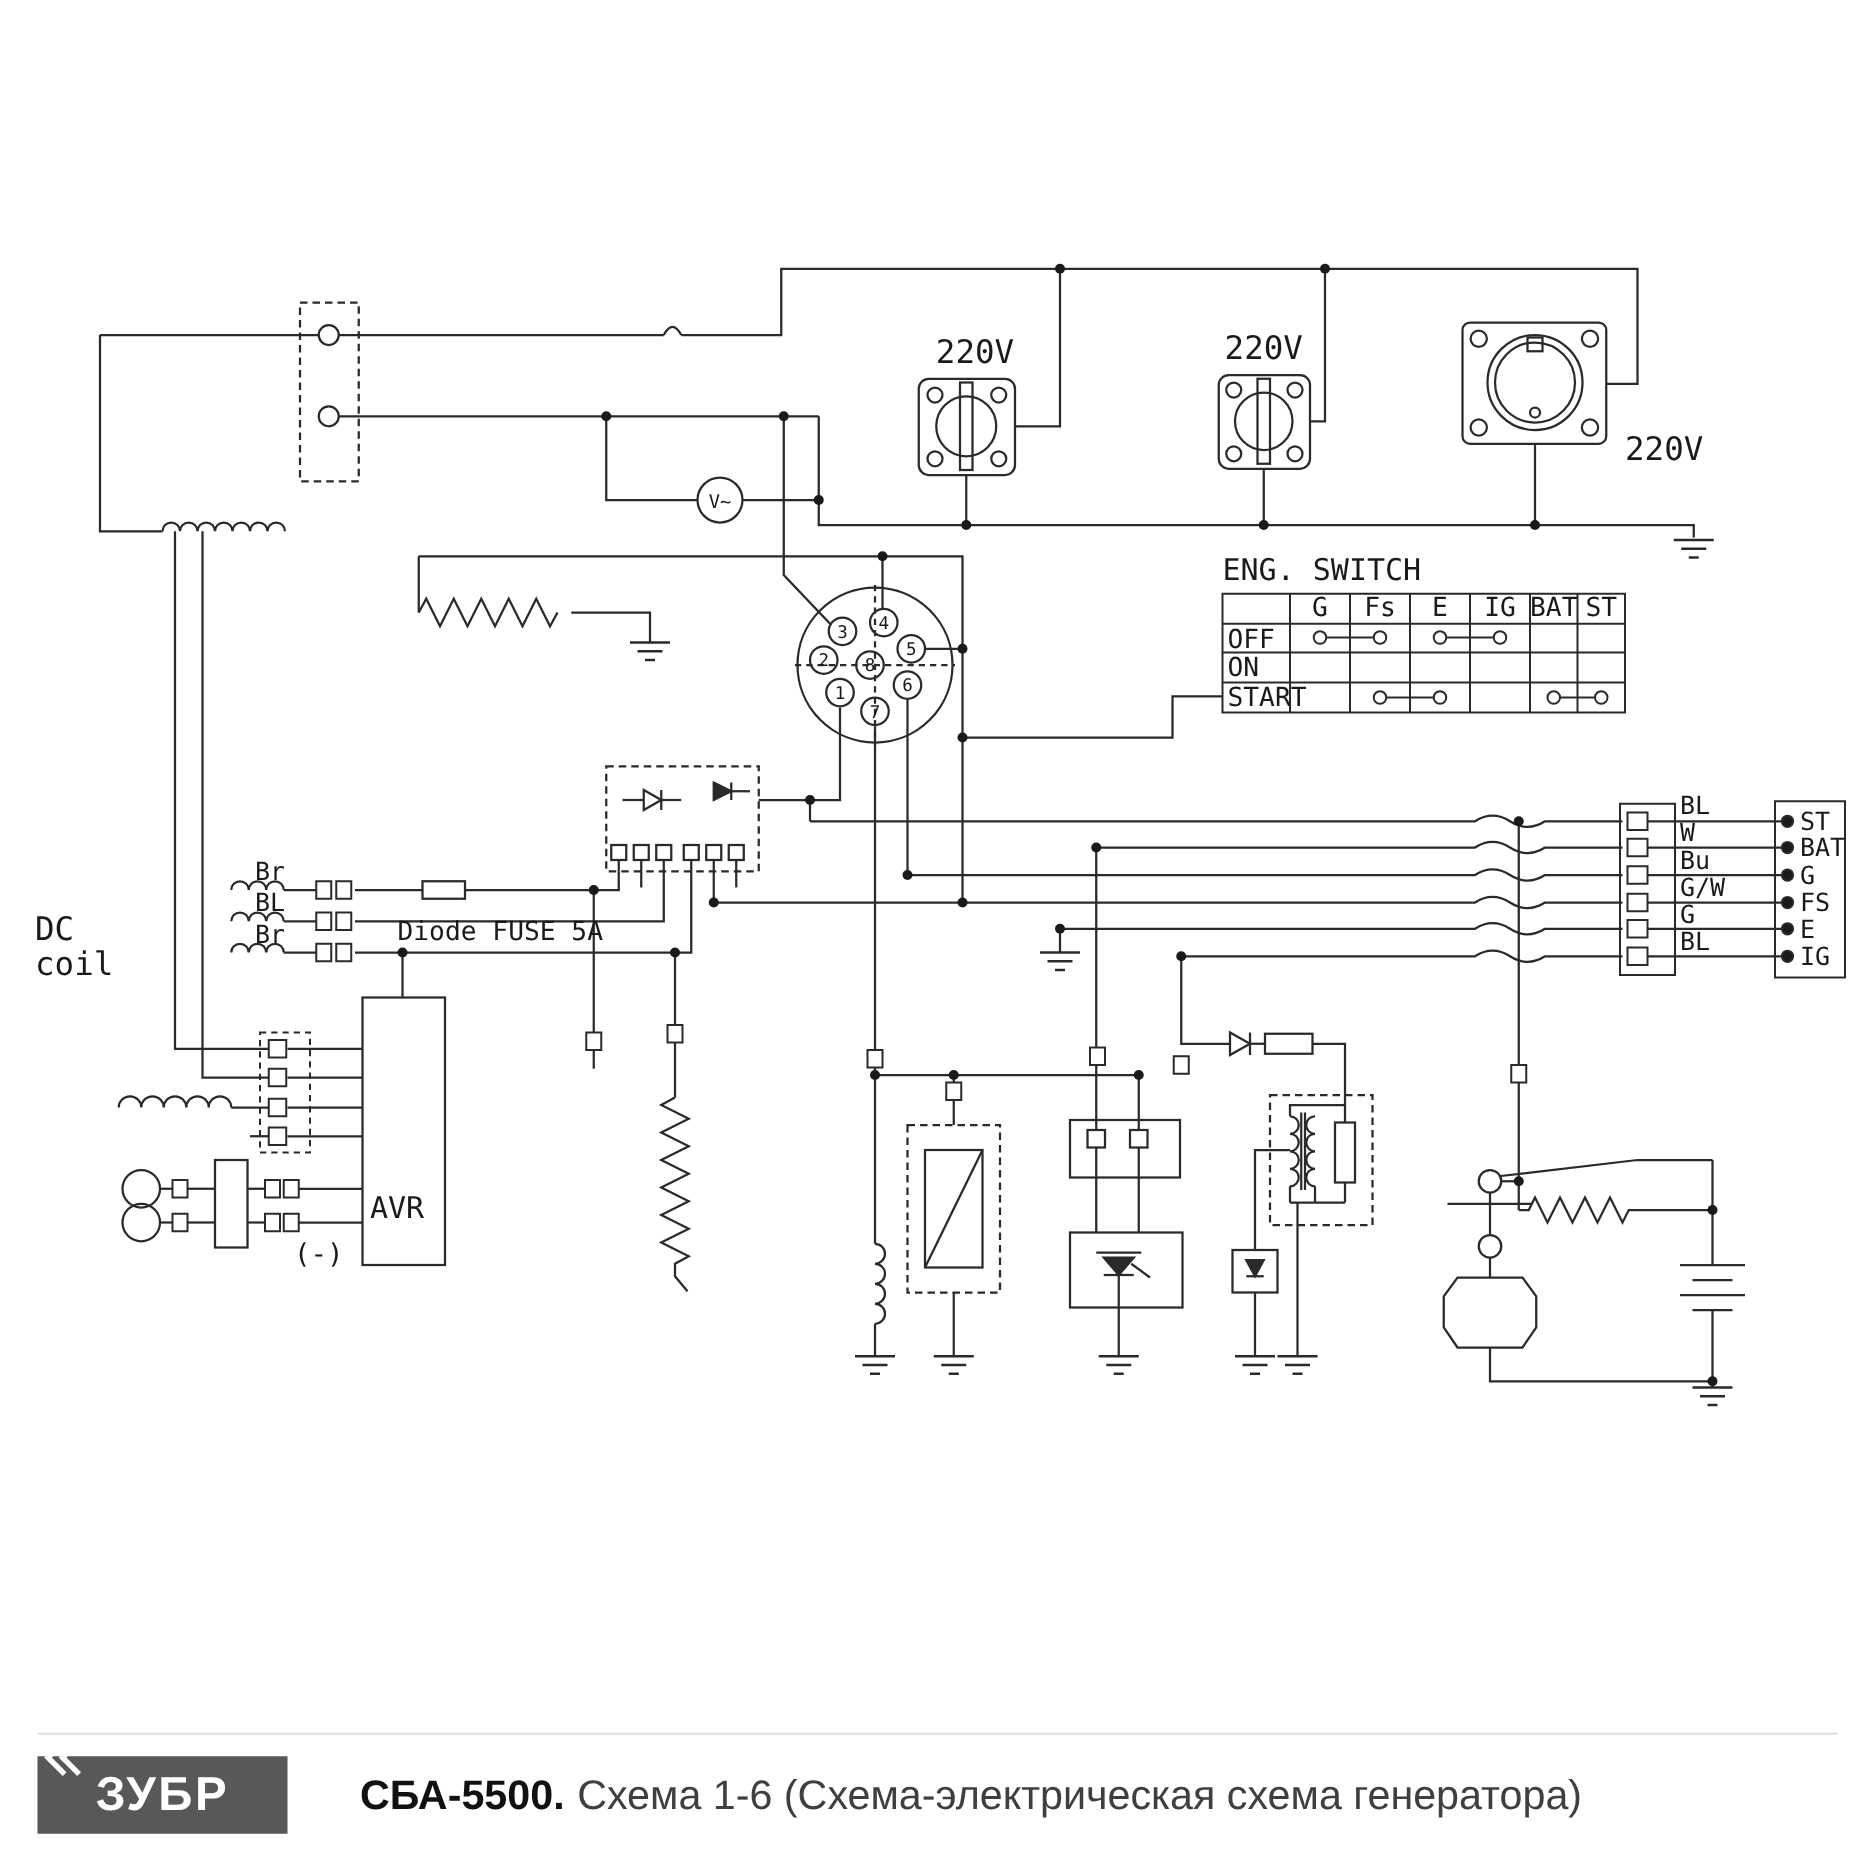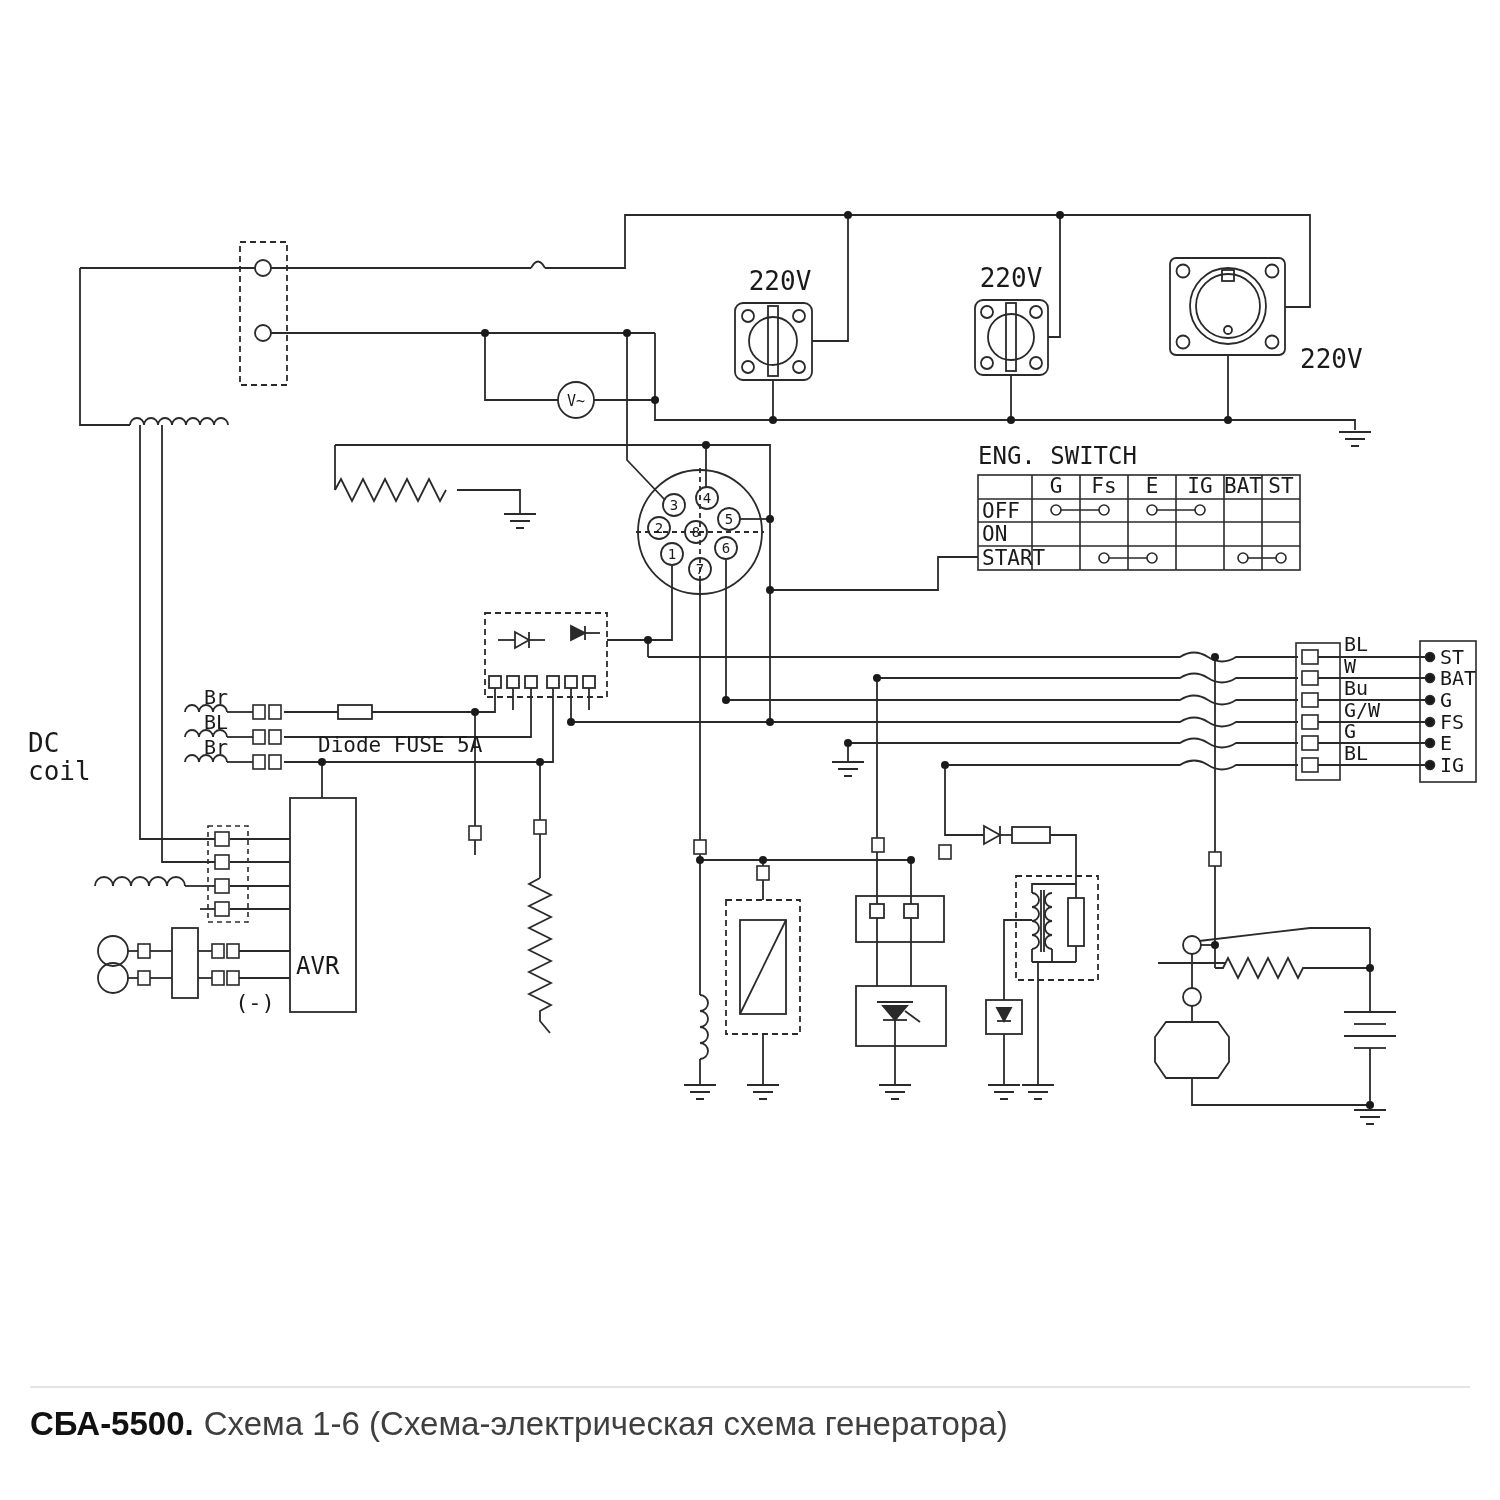--- a/index.html
+++ b/index.html
@@ -9,21 +9,21 @@
   svg text{fill:#1a1a1a;font-family:"DejaVu Sans Mono","Liberation Mono",monospace;}
   .footer{position:absolute;left:30px;right:30px;top:1386px;}
   .footer-divider{border-top:2px solid #e4e4e4;}
   .footer-row{display:flex;align-items:center;gap:30px;margin-top:17px;}
   .logo-box{width:200px;height:62px;background:#57585a;display:flex;align-items:center;
             justify-content:center;gap:10px;flex:0 0 auto;}
   .logo-text{color:#ffffff;font-family:"Liberation Sans",sans-serif;font-weight:bold;
              font-size:38px;letter-spacing:2px;}
   .caption{font-family:"Liberation Sans",sans-serif;font-size:33px;color:#3f3f3f;
            white-space:nowrap;}
-  .caption .model{font-weight:bold;color:#111111;margin-right:10px;}
+  .caption .model{font-weight:bold;color:#111111;margin-right:10px;margin-left:28px;}
 </style>
 </head>
 <body>
 
 <div class="stage">
 
 <svg width="1500" height="1500" viewBox="0 0 1500 1500">
   <defs>
     <g id="gnd" stroke="#2a2a2a" stroke-width="2" fill="none">
       <path d="M-16 0 H16"></path>
@@ -451,19 +451,26 @@
   <text x="1440" y="685" font-size="20" text-anchor="start">BAT</text>
   <text x="1440" y="707" font-size="20" text-anchor="start">G</text>
   <text x="1440" y="729" font-size="20" text-anchor="start">FS</text>
   <text x="1440" y="750" font-size="20" text-anchor="start">E</text>
   <text x="1440" y="772" font-size="20" text-anchor="start">IG</text>
 </svg>
 
 <div class="footer">
   <div class="footer-divider"></div>
   <div class="footer-row">
+    <div class="logo-box">
+      <svg width="40" height="40" viewBox="0 0 24 24">
+        <path d="M13 4 L5 12 L13 20" fill="none" stroke="#ffffff" stroke-width="2.6"></path>
+        <path d="M20 4 L12 12 L20 20" fill="none" stroke="#ffffff" stroke-width="2.6"></path>
+      </svg>
+      <span class="logo-text">ЗУБР</span>
+    </div>
     <div class="caption">
       <span class="model">СБА-5500.</span><span>Схема 1-6 (Схема-электрическая схема генератора)</span>
     </div>
   </div>
 </div>
 
 </div>
 
 </body></html>

